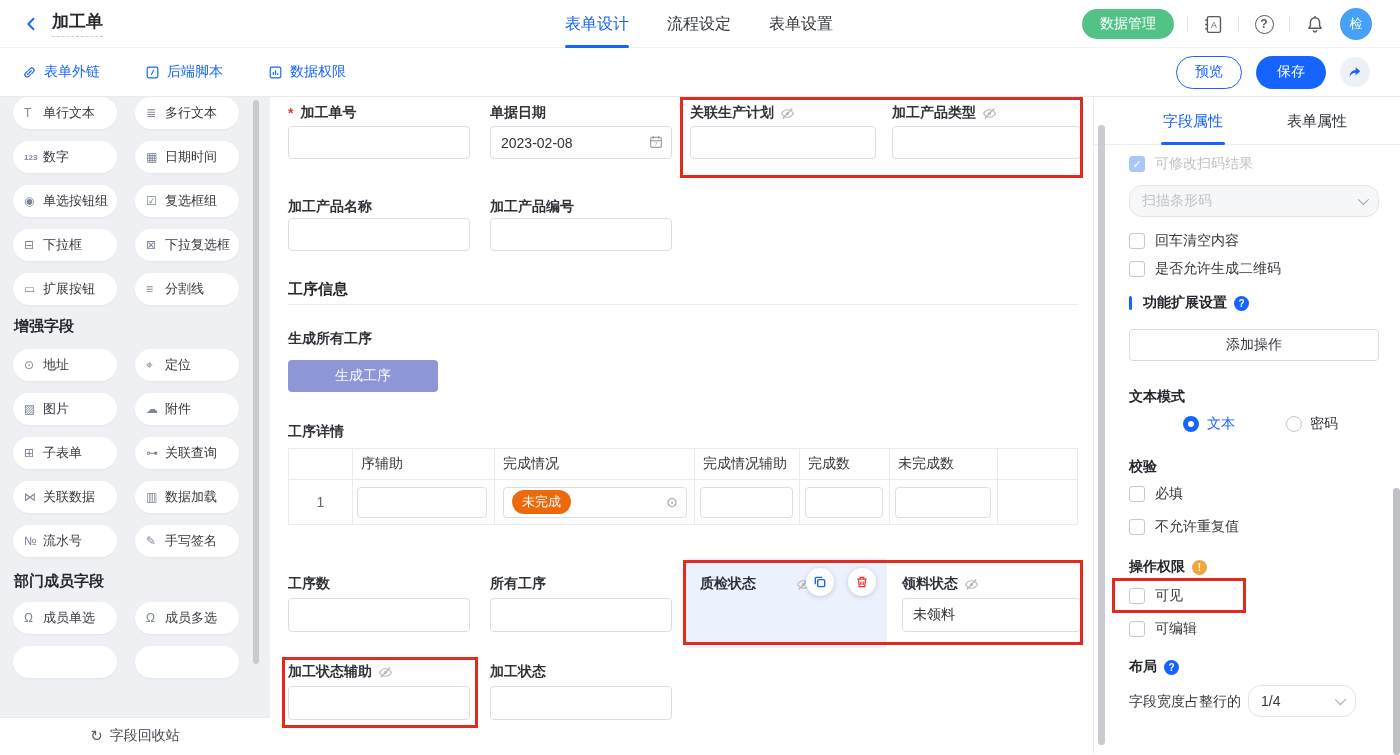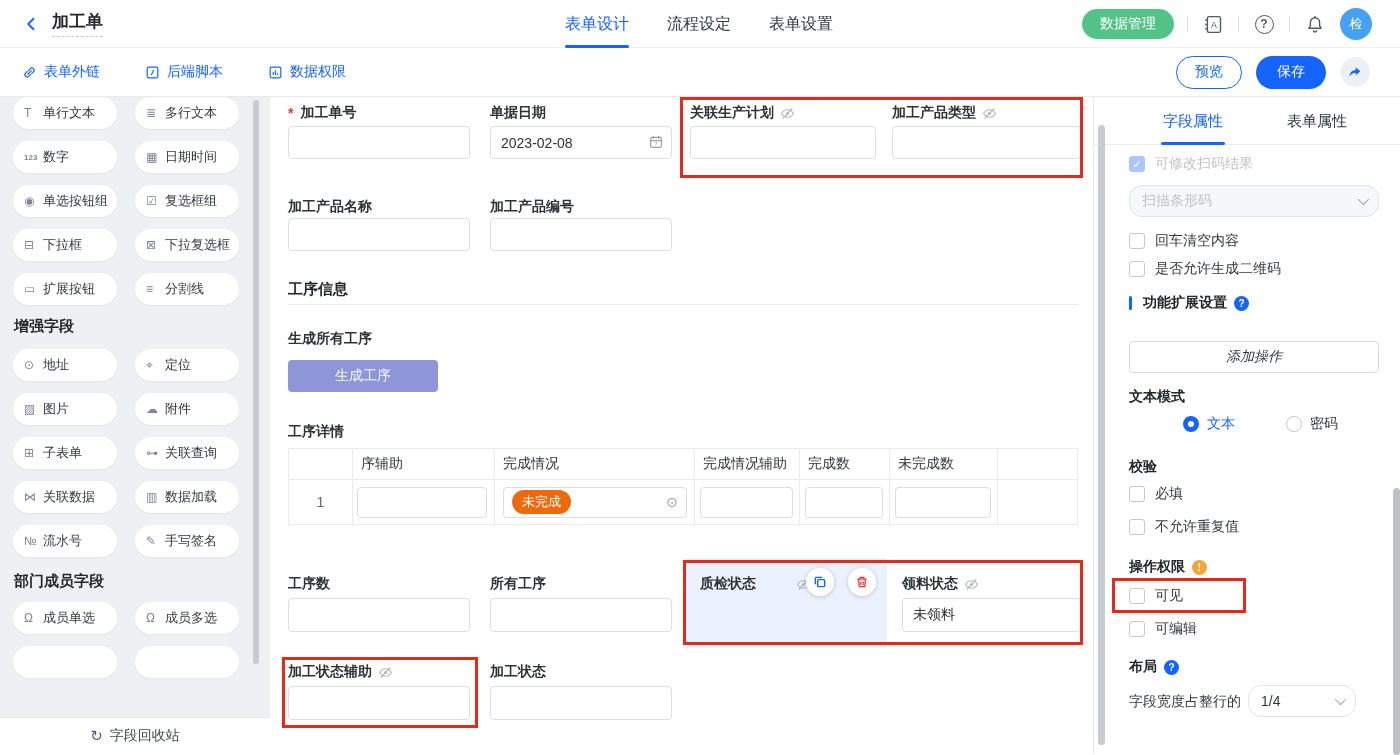--- a/index.html
+++ b/index.html
@@ -489,21 +489,21 @@
     <div class="cb-row" style="top:163px;">
       <span class="cb"></span>
       <span class="cb-label">是否允许生成二维码</span>
     </div>
 
     <div class="p-head" style="top:197px;">
       <span class="blue-bar"></span>
       <span>功能扩展设置</span>
       <span class="q-blue">?</span>
     </div>
-    <button class="p-btn" style="top:244px;font-style:italic;">添加操作</button>
+    <button class="p-btn" style="top:232px;">添加操作</button>
 
     <div class="p-head" style="top:291px;">文本模式</div>
     <div class="radio-row" style="left:89px; top:318px;">
       <span class="radio sel"></span>
       <span class="r-label sel">文本</span>
     </div>
     <div class="radio-row" style="left:192px; top:318px;">
       <span class="radio"></span>
       <span class="r-label">密码</span>
     </div>

